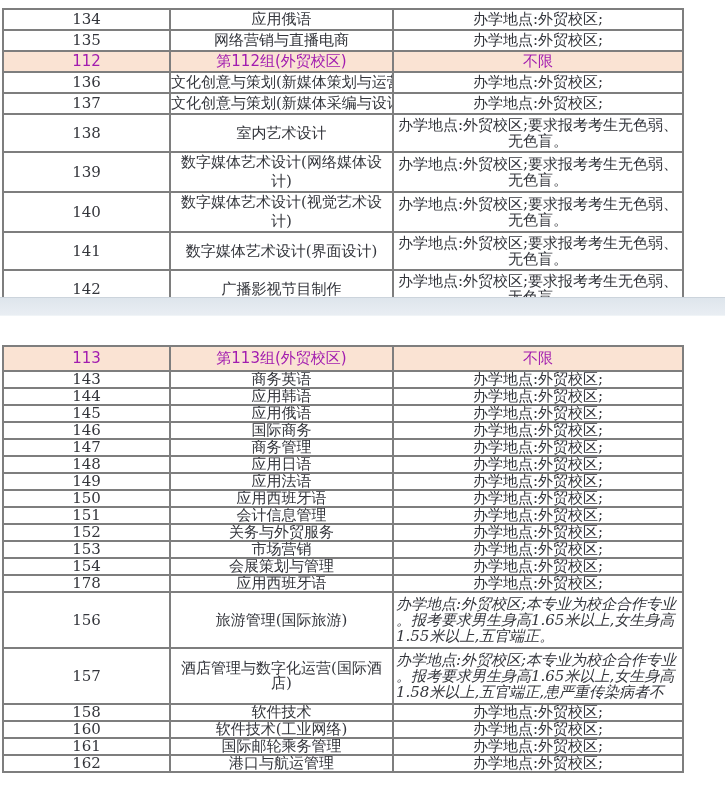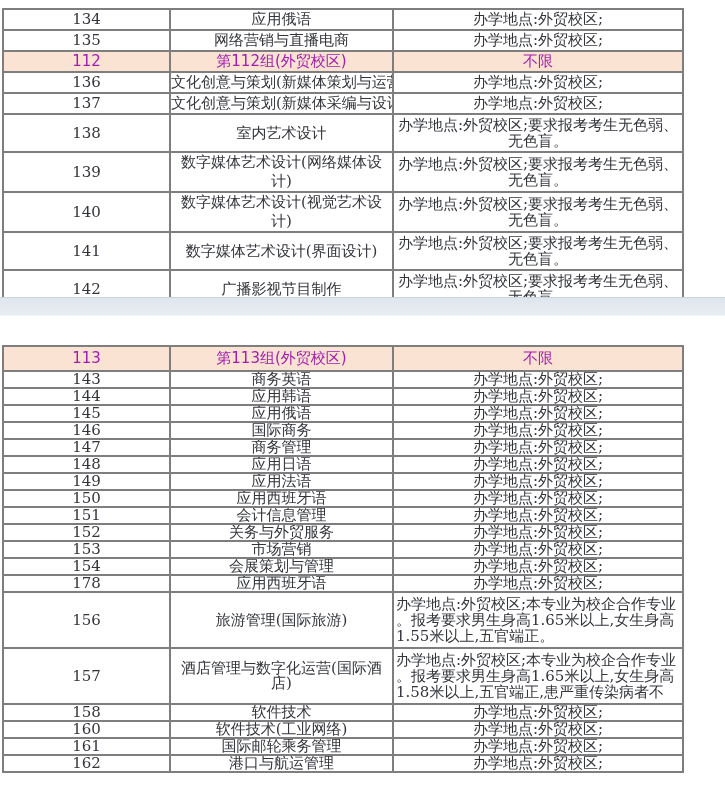--- a/index.html
+++ b/index.html
@@ -27,21 +27,21 @@
   tr.multi td.info{padding:2px 2px;}
   tr.group td{
     background:#fae3d3;
     font-family:"DejaVu Sans","Liberation Sans",sans-serif;
     font-weight:normal;color:#a21caf;
   }
   .t2 tr.group td{height:23px;line-height:23px;}
   td.major{white-space:nowrap;}
   tr.multi td.major{white-space:normal;border-radius:16px;}
   td.info .line{line-height:16px;}
-  td.info.left{text-align:left;}
+  td.info.left{text-align:left;font-style:italic;}
   .band{
     position:absolute;left:0;top:297px;width:725px;height:17px;
     background:linear-gradient(#dee5ec,#e9eef3);
     border-top:1px solid #ccd4dc;border-bottom:1px solid #f0f4f7;
   }
 </style>
 </head>
 <body>
 
 <div class="page">

